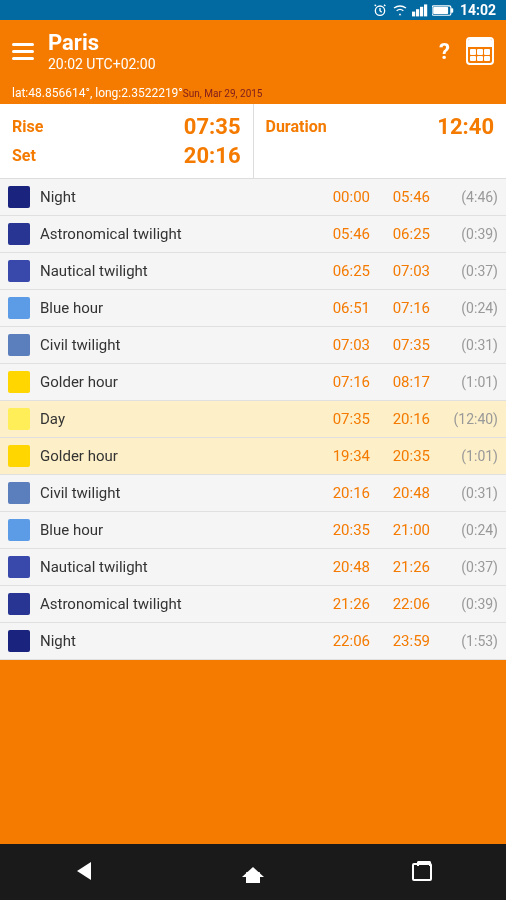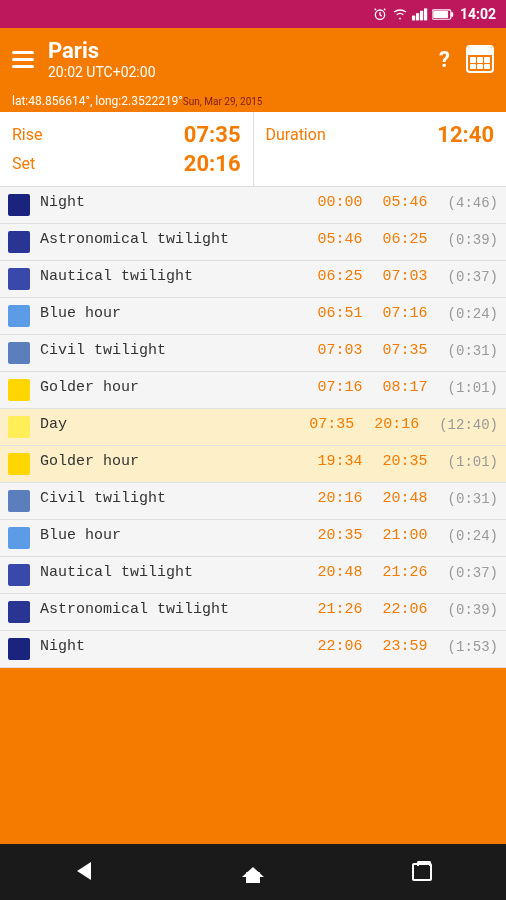--- a/index.html
+++ b/index.html
@@ -7,22 +7,22 @@
       width: 506px;
       height: 900px;
       background: #F47A00;
       font-family: Roboto, Arial, sans-serif;
       overflow: hidden;
       position: relative;
     }
 
     
     .status-bar {
-      background: #be185d;
-      height: 28px;
+      background: #0369a1;
+      height: 20px;
       display: flex;
       align-items: center;
       justify-content: flex-end;
       padding-right: 10px;
       gap: 6px;
     }
     .status-bar-icons {
       display: flex;
       align-items: center;
       gap: 4px;
@@ -141,40 +141,39 @@
     }
     .info-row {
       display: flex;
       justify-content: space-between;
       align-items: center;
       padding: 2px 0;
     }
     .info-label {
       color: #F47A00;
       font-size: 16px;
-      font-weight: 400;
+      font-weight: 700;
     }
     .info-value {
       color: #F47A00;
       font-size: 22px;
       font-weight: bold;
     }
 
     
     .table-container {
       background: #F5F5F5;
       margin: 0;
       overflow: hidden;
     }
     .table-row {
       display: flex;
-      align-items: flex-start;
+      align-items: center;
       padding: 7px 8px;
       border-bottom: 1px solid #E0E0E0;
-      font-family: Liberation Mono, monospace;
     }
     .table-row.highlighted {
       background: #FDEFC7;
     }
     .color-box {
       width: 22px;
       height: 22px;
       margin-right: 10px;
       flex-shrink: 0;
       border-radius: 2px;

